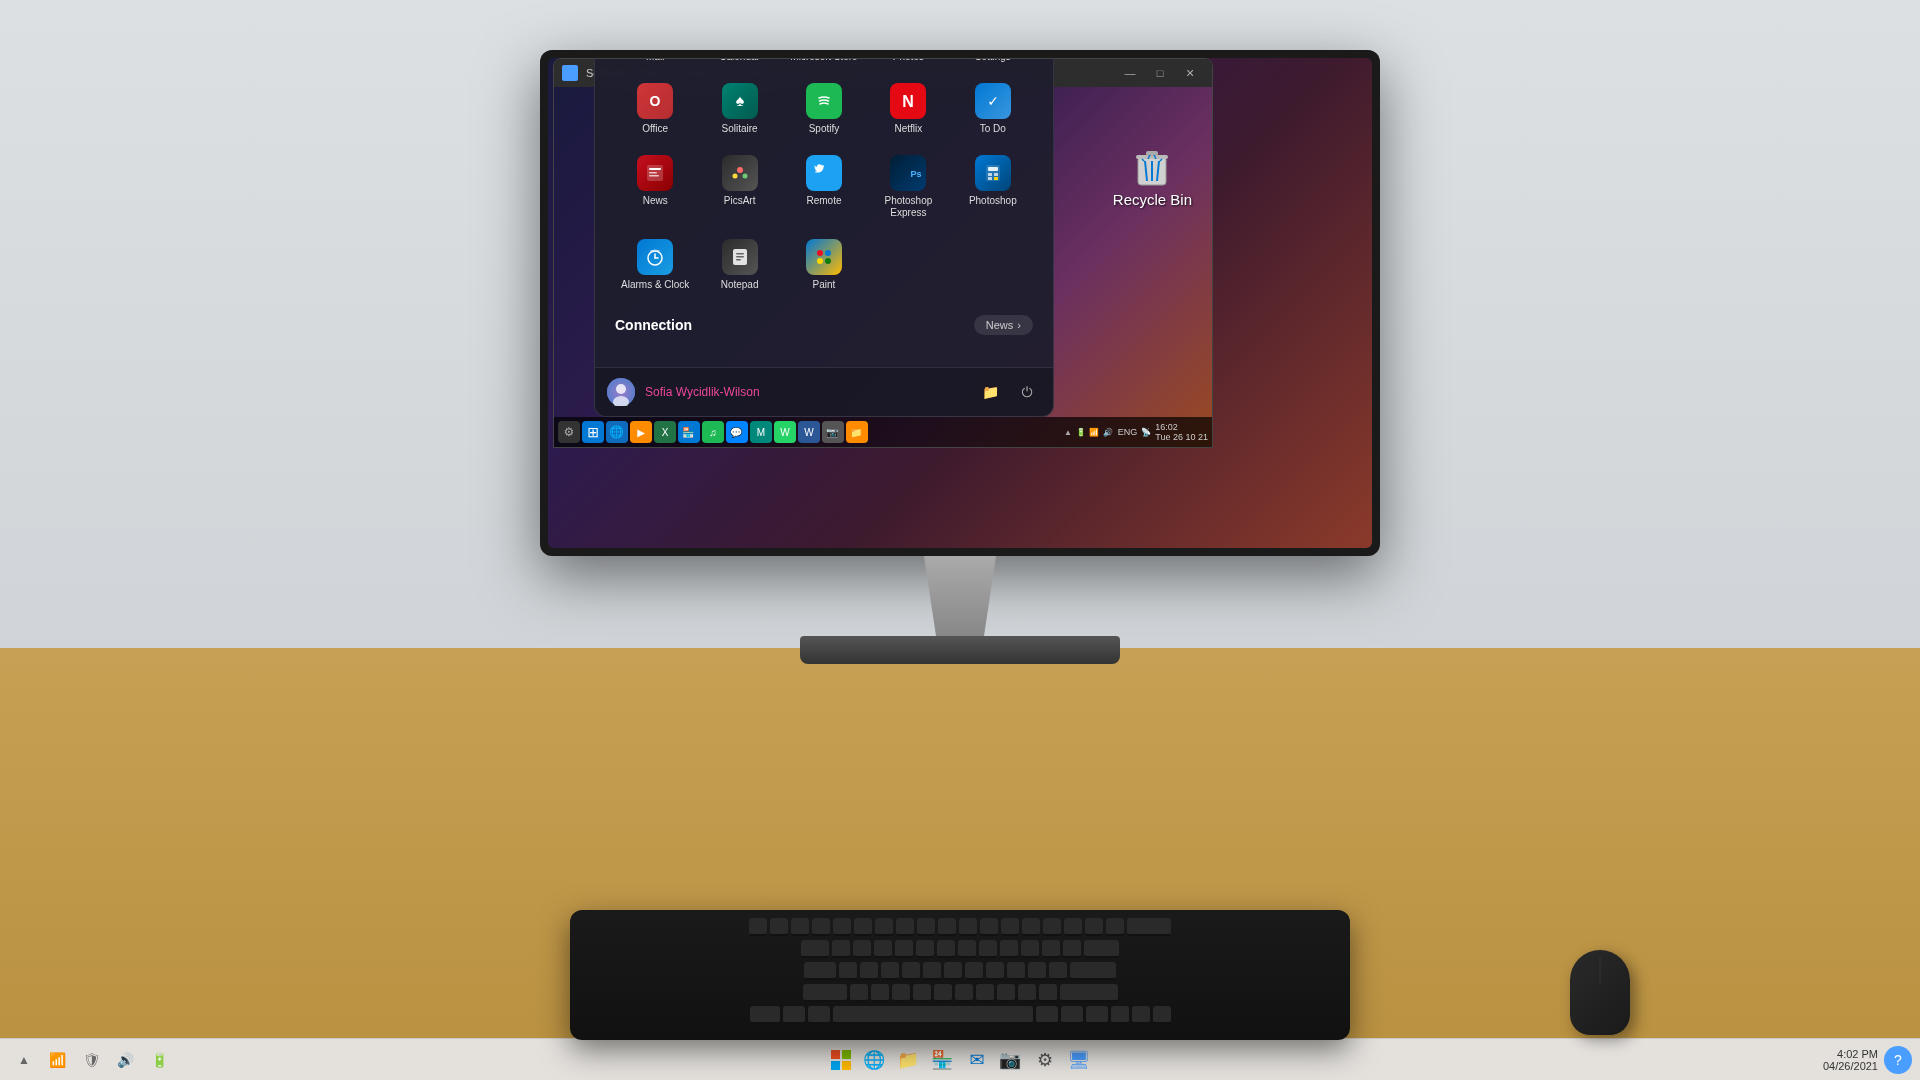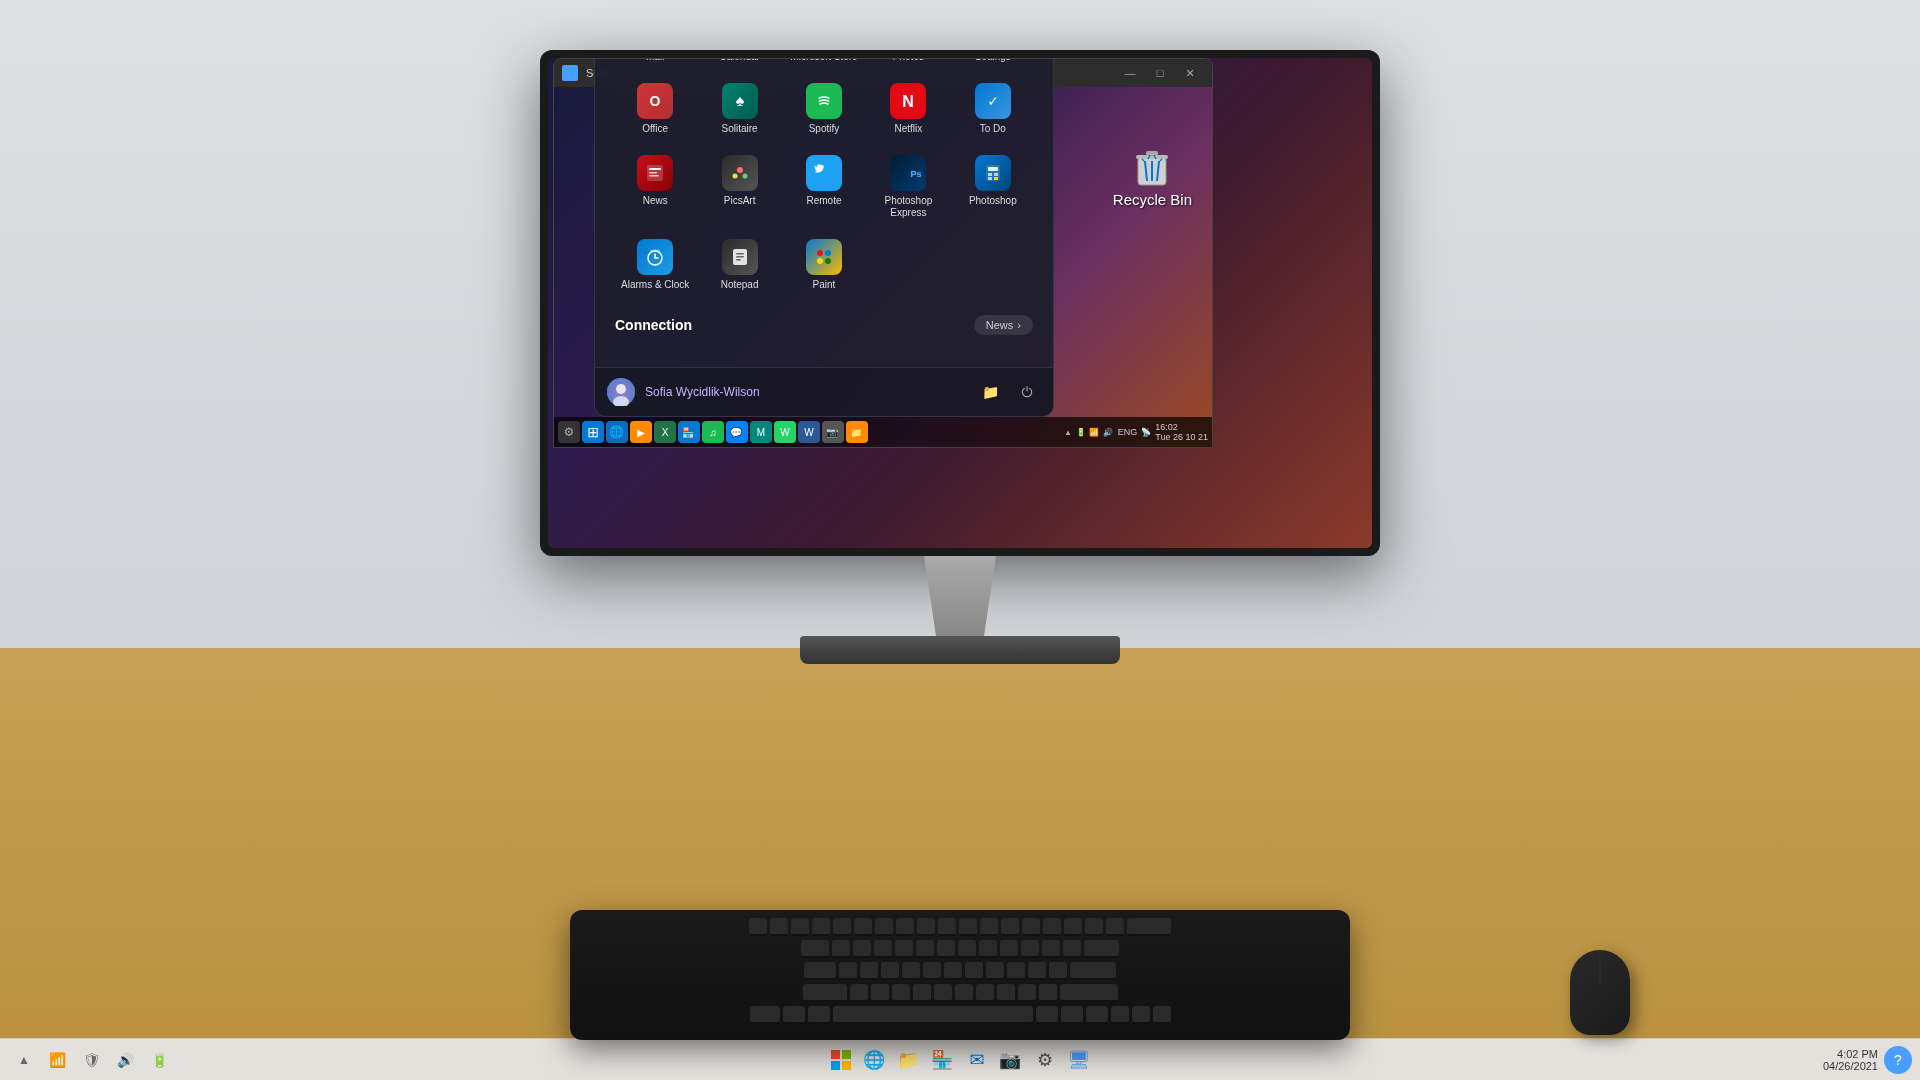--- a/index.html
+++ b/index.html
@@ -258,21 +258,21 @@
       background: linear-gradient(135deg, #7c4dab, #4d7cab);
       display: flex;
       align-items: center;
       justify-content: center;
       color: white;
       font-size: 12px;
       font-weight: bold;
     }
 
     .user-name {
-      color: #c4b5fd;
+      color: #ec4899;
       font-size: 12px;
     }
 
     .user-actions {
       display: flex;
       gap: 8px;
     }
 
     .user-action-btn {
       background: transparent;

